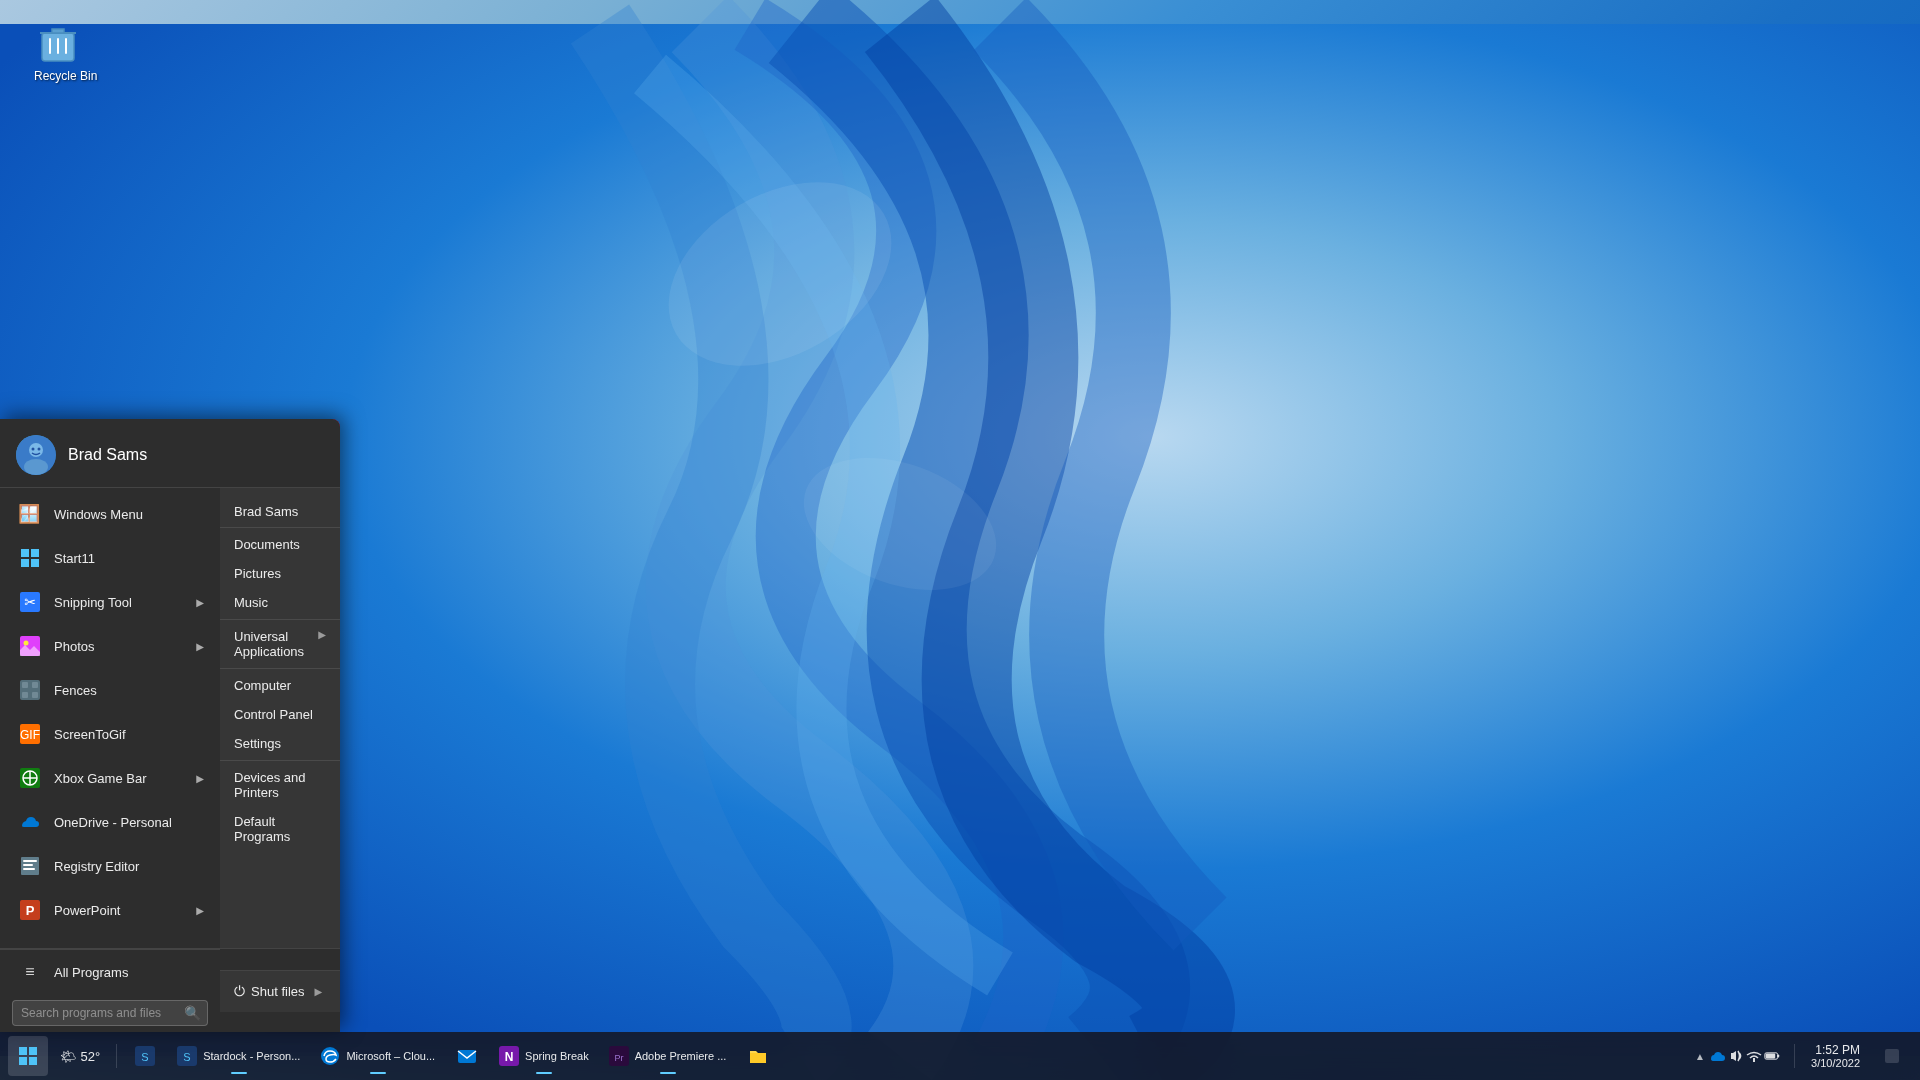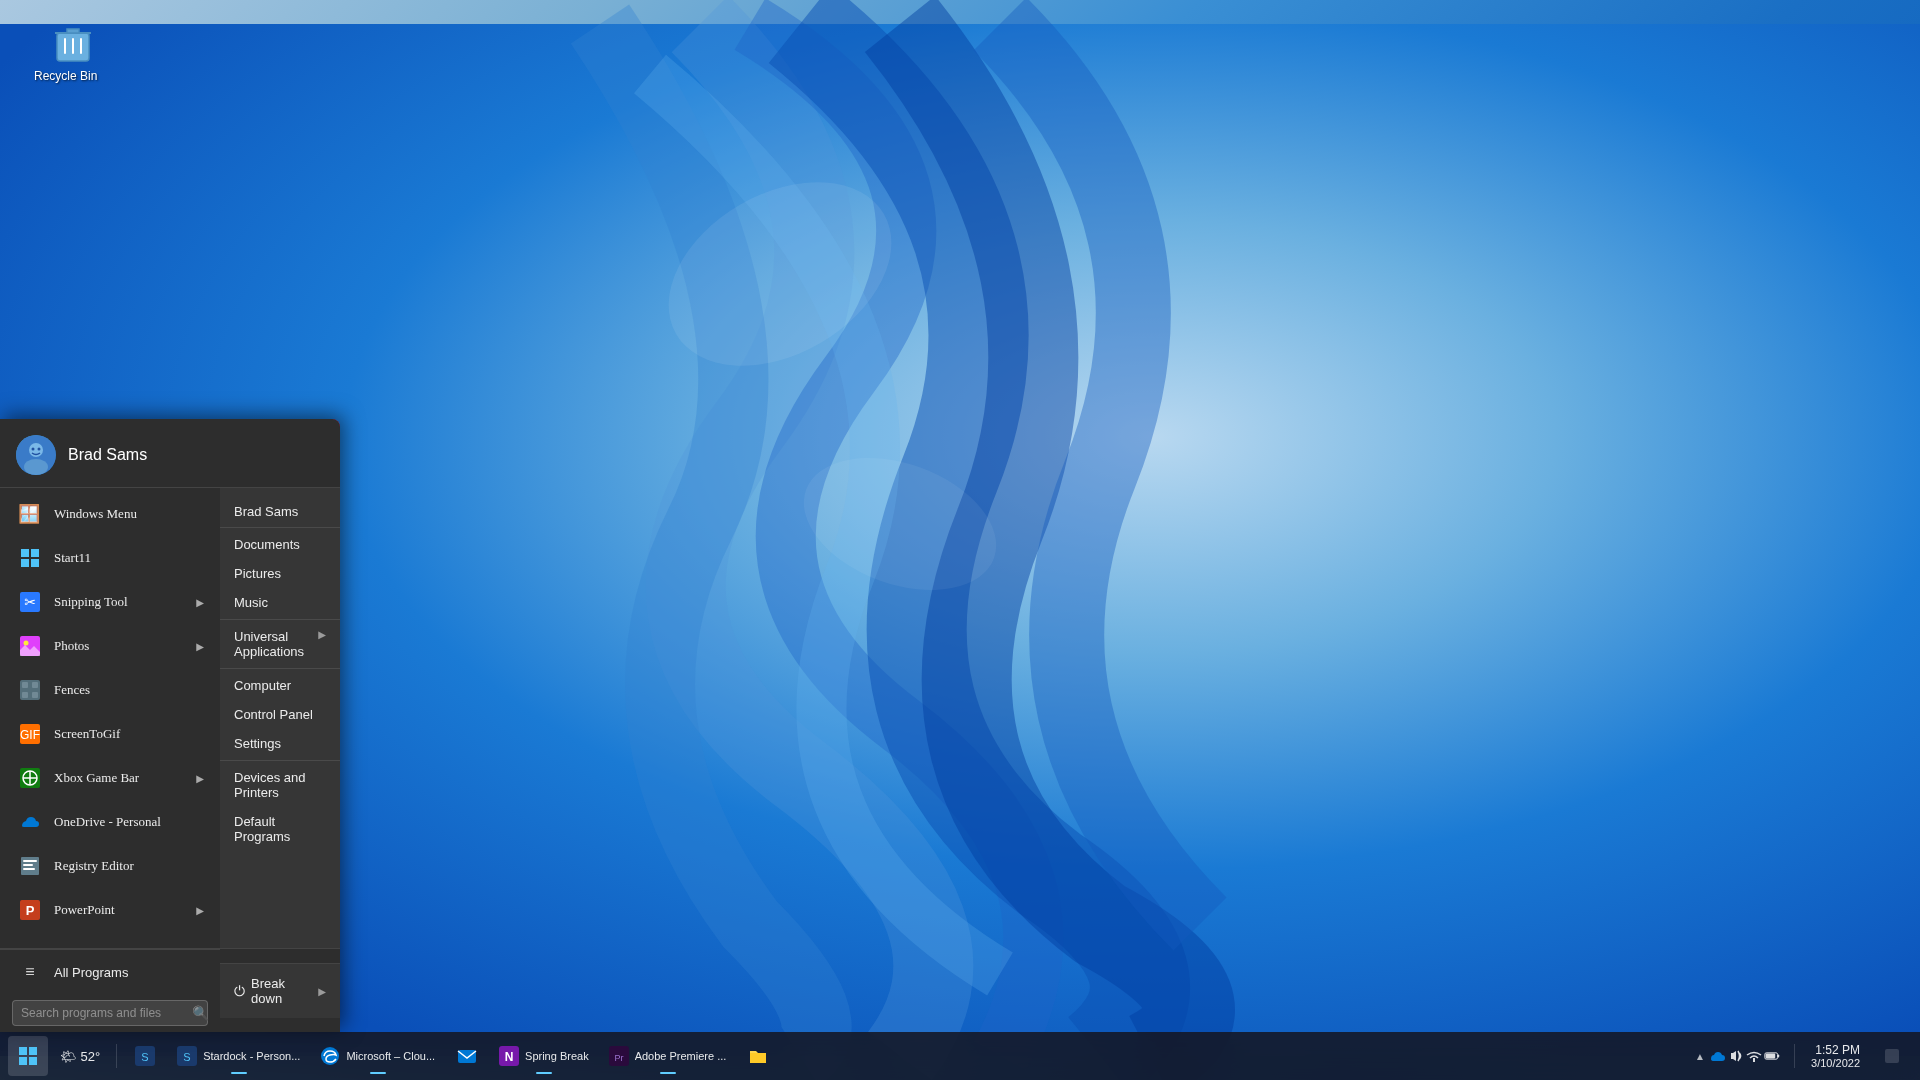--- a/index.html
+++ b/index.html
@@ -29,21 +29,21 @@
       width: 100%; height: 100%;
     }
 
     
     .recycle-bin {
       position: absolute;
       top: 15px;
       left: 30px;
       display: flex;
       flex-direction: column;
-      align-items: flex-end;
+      align-items: flex-start;
       cursor: pointer;
       padding: 4px;
     }
     .recycle-bin-icon {
       width: 48px;
       height: 48px;
       display: flex;
       align-items: center;
       justify-content: center;
       font-size: 36px;
@@ -247,21 +247,20 @@
       display: flex;
       align-items: center;
       justify-content: center;
       font-size: 18px;
       flex-shrink: 0;
     }
 
     .menu-item-label {
       flex: 1;
       font-size: 13px;
-      font-family: Liberation Serif, serif;
     }
 
     .menu-item-arrow {
       font-size: 10px;
       color: rgba(255,255,255,0.6);
     }
 
     
     .start-menu-right {
       flex: 1;
@@ -303,21 +302,21 @@
     }
 
     .search-bar {
       display: flex;
       align-items: center;
       margin: 6px 12px;
       background: rgba(255,255,255,0.1);
       border: 1px solid rgba(255,255,255,0.2);
       border-radius: 4px;
       padding: 4px 8px;
-      gap: 16px;
+      gap: 8px;
     }
     .search-input {
       background: none;
       border: none;
       outline: none;
       color: rgba(255,255,255,0.8);
       font-size: 12px;
       flex: 1;
     }
     .search-input::placeholder { color: rgba(255,255,255,0.4); }
@@ -587,21 +586,21 @@
         </div>
         <div class="search-bar">
           <input class="search-input" type="text" placeholder="Search programs and files" style="">
           <span style="color:rgba(255,255,255,0.5); font-size:14px;">🔍</span>
         </div>
       </div>
 
       <div style="flex:1; background:#363636; height:100%; border-top:1px solid #444; padding: 8px 14px;">
         <div class="shutdown-item">
           <span style="font-size:14px;">⏻</span>
-          <span>Break down</span>
+          <span>Shut files</span>
           <span style="font-size:10px; color:rgba(255,255,255,0.5); margin-left:4px;">▶</span>
         </div>
       </div>
     </div>
   </div>
 </div>
 
 <div class="taskbar">
   <div class="taskbar-left">
 

